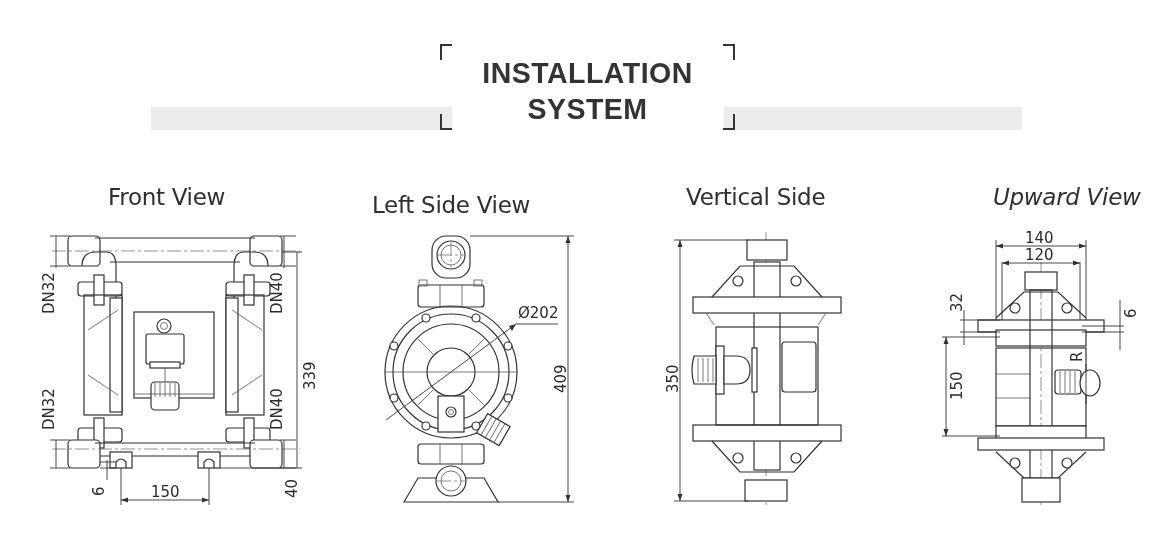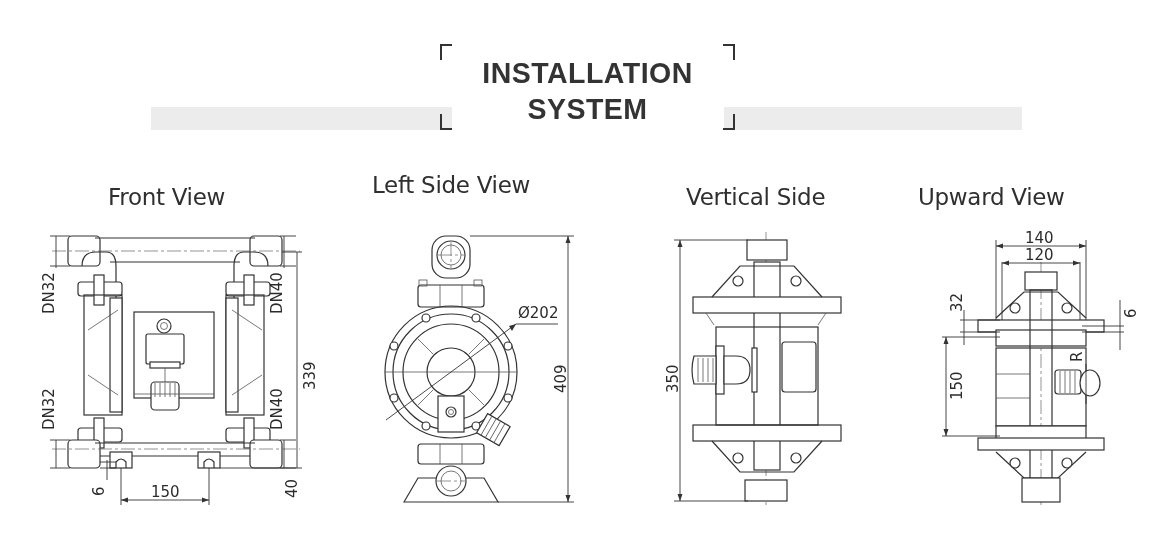--- a/index.html
+++ b/index.html
@@ -29,23 +29,23 @@
 <div class="band"></div>
 <div class="title-gap"></div>
 <div class="bracket br-tl"></div>
 <div class="bracket br-tr"></div>
 <div class="bracket br-bl"></div>
 <div class="bracket br-br"></div>
 <div class="title-line t1">INSTALLATION</div>
 <div class="title-line t2">SYSTEM</div>
 
 <div class="view-label" style="left:108px; top:184px;">Front View</div>
-<div class="view-label" style="left:372px; top:172px;">Left Side View</div>
+<div class="view-label" style="left:372px; top:192px;">Left Side View</div>
 <div class="view-label" style="left:686px; top:184px;">Vertical Side</div>
-<div class="view-label" style="left:918px; top:184px;">Upward View</div>
+<div class="view-label" style="left:993px; top:184px;font-style:italic;">Upward View</div>
 
 <svg class="drawing" viewBox="0 0 1157 533" xmlns="http://www.w3.org/2000/svg">
 
   <g>
 
     <rect class="fillw" x="68" y="236" width="32" height="30" rx="4"></rect>
     <rect class="fillw" x="250" y="236" width="32" height="30" rx="4"></rect>
     <line class="ln" x1="95" y1="238" x2="255" y2="238"></line>
     <line class="ln" x1="110" y1="262" x2="240" y2="262"></line>
     <line class="ctr" x1="52" y1="251" x2="300" y2="251"></line>

